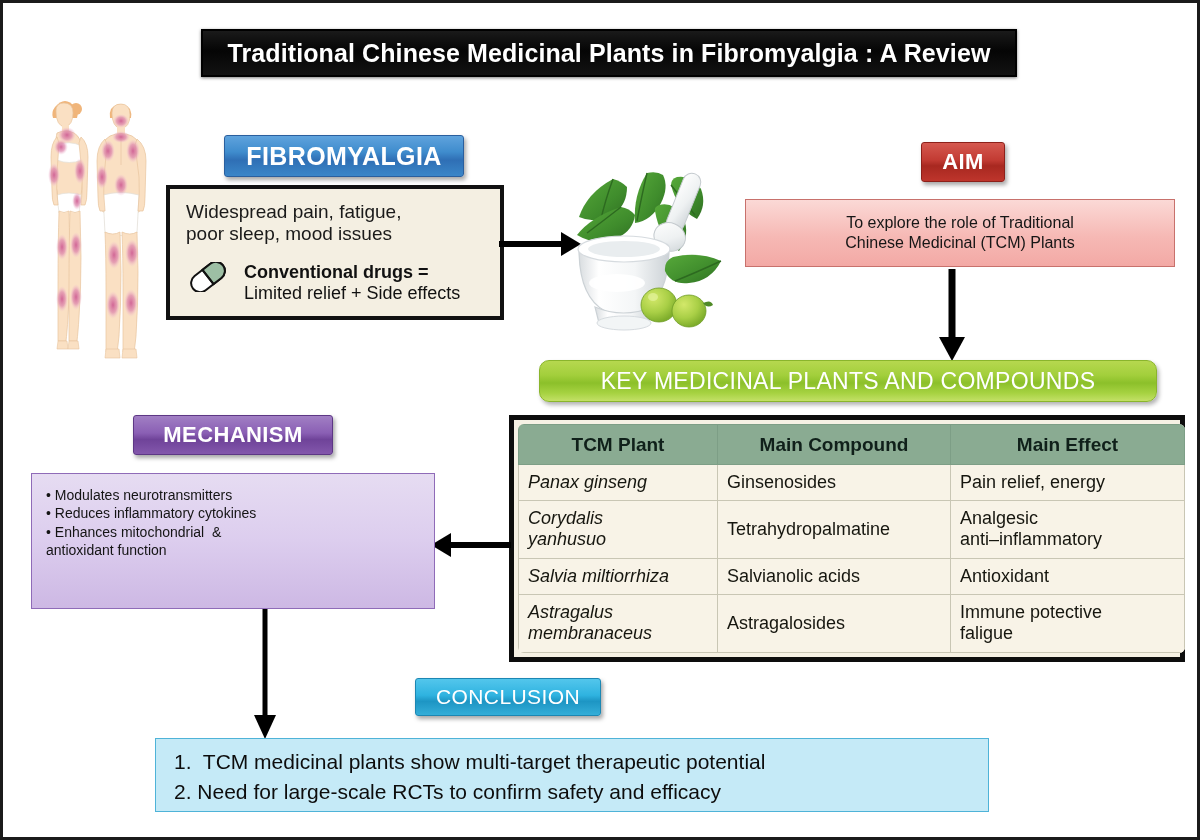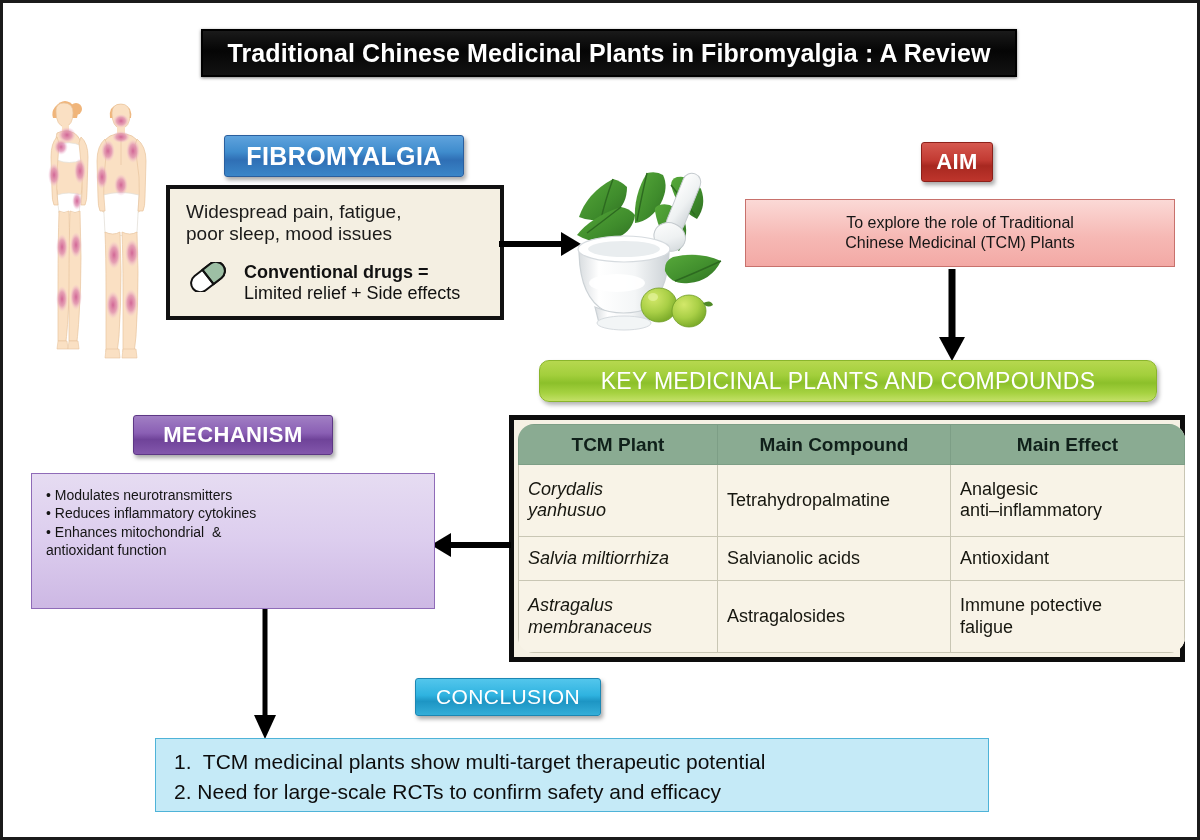--- a/index.html
+++ b/index.html
@@ -56,21 +56,21 @@
     white-space: nowrap;
   }
 
   #badge-fibromyalgia {
     left: 221px; top: 132px; width: 240px; height: 42px;
     font-size: 25px;
     background: linear-gradient(180deg,#5fa3dd 0%, #3f8ccd 40%, #2f6fb5 60%, #3a86c8 100%);
     border: 1px solid #2a5f9e;
   }
   #badge-aim {
-    left: 918px; top: 139px; width: 72px; height: 40px;
+    left: 918px; top: 139px; width: 84px; height: 40px;
     font-size: 22px;
     background: linear-gradient(180deg,#d5584f 0%, #c23b33 45%, #a82820 60%, #be352c 100%);
     border: 1px solid #8d201a;
   }
   #badge-mechanism {
     left: 130px; top: 412px; width: 200px; height: 40px;
     font-size: 22px;
     background: linear-gradient(180deg,#a17fc4 0%, #8a5fb4 45%, #6f4399 62%, #8357ac 100%);
     border: 1px solid #5d3785;
   }
@@ -164,21 +164,21 @@
     left: 506px; top: 412px; width: 676px; height: 247px;
     background: #f6f1e4;
     border: 5px solid #0d0d0d;
     padding: 4px;
   }
   #tcm-table {
     width: 100%; height: 100%;
     border-collapse: collapse;
     table-layout: fixed;
     background: #f8f3e7;
-    border-radius: 16px;
+    border-radius: 6px;
     overflow: hidden;
   }
   #tcm-table col.c1 { width: 199px; }
   #tcm-table col.c2 { width: 233px; }
   #tcm-table col.c3 { width: 234px; }
   #tcm-table th {
     background: #8aab92;
     color: #10201a;
     font-size: 19px;
     font-weight: bold;
@@ -423,20 +423,25 @@
         </colgroup>
       <thead>
         <tr>
           <th>TCM Plant</th>
           <th>Main Compound</th>
           <th>Main Effect</th>
         </tr>
       </thead>
       <tbody>
         <tr>
+          <td class="plant">Panax ginseng</td>
+          <td class="cmp">Ginsenosides</td>
+          <td class="eff">Pain relief, energy</td>
+        </tr>
+        <tr>
           <td class="plant">Corydalis
 yanhusuo</td>
           <td class="cmp">Tetrahydropalmatine</td>
           <td class="eff">Analgesic
 anti–inflammatory</td>
         </tr>
         <tr>
           <td class="plant">Salvia miltiorrhiza</td>
           <td class="cmp">Salvianolic acids</td>
           <td class="eff">Antioxidant</td>

